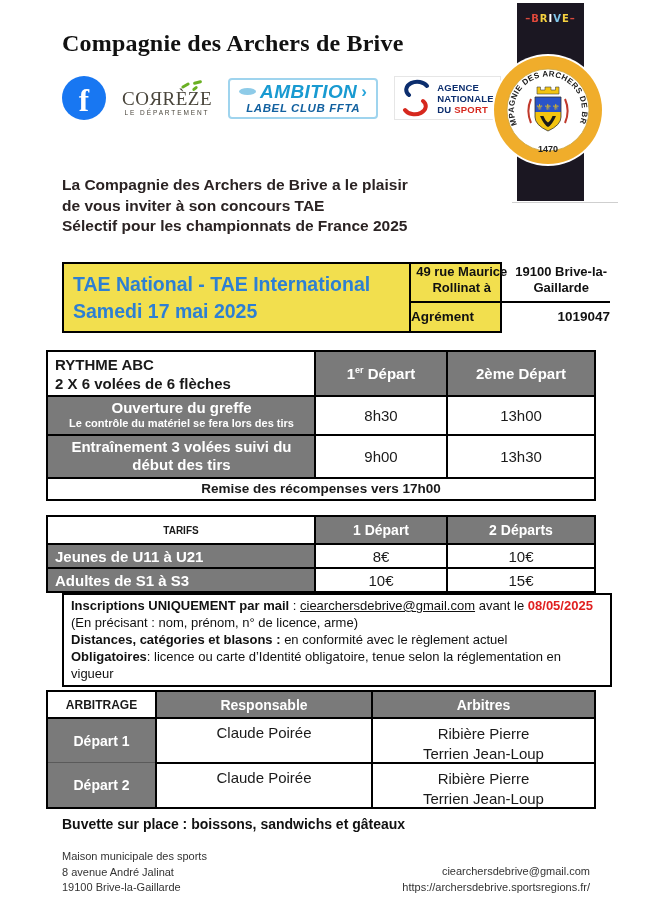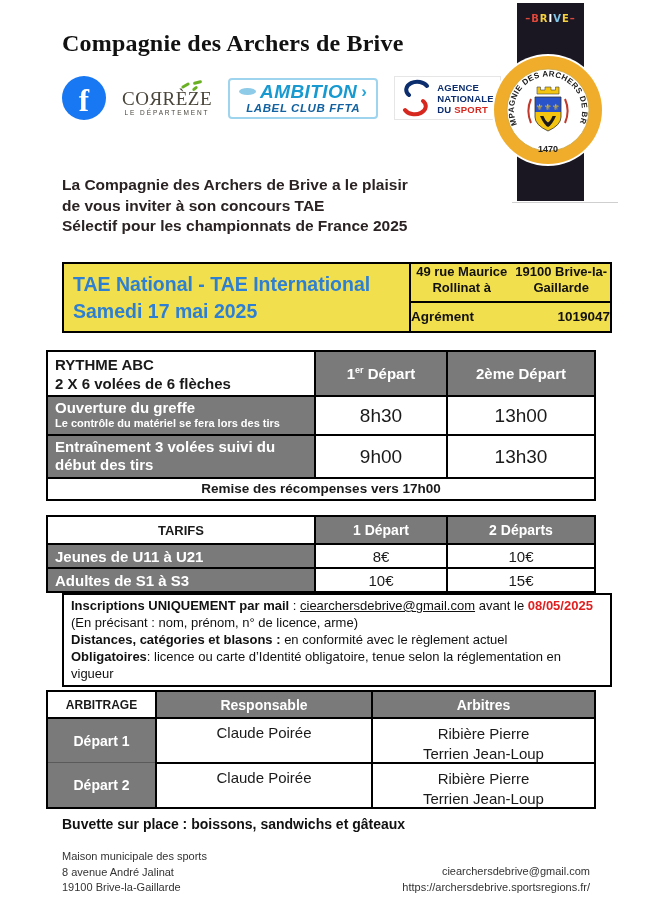--- a/index.html
+++ b/index.html
@@ -35,53 +35,53 @@
   .badge-banner{position:absolute;top:10px;left:0;width:100%;text-align:center;font-size:10px;
         font-weight:bold;letter-spacing:1px;font-family:"DejaVu Sans",sans-serif;}
   .badge-line{position:absolute;left:512px;top:202px;width:106px;height:1px;background:#cfcfcf;}
   .badge-svg{position:absolute;left:491px;top:53px;}
 
   
   .intro{position:absolute;left:62px;top:175px;font-weight:bold;font-size:15.5px;
          line-height:20.5px;color:#2b2323;}
 
   
-  .banner{position:absolute;left:62px;top:262px;width:550px;height:71px;background:#f2df4e;
+  .banner{position:absolute;left:62px;top:262px;width:440px;height:71px;background:#f2df4e;
           border:2px solid #000;box-sizing:border-box;display:grid;grid-template-columns:345px 201px;}
   .banner-left{display:flex;flex-direction:column;justify-content:center;padding-left:9px;
           color:#2d7fd3;font-weight:bold;font-size:19.5px;line-height:27px;}
   .banner-right{border-left:2px solid #000;display:grid;grid-template-rows:39px 26px;}
   .banner-addr{border-bottom:2px solid #000;display:flex;justify-content:flex-end;
           text-align:center;font-weight:bold;font-size:13px;line-height:16px;color:#111;}
   .banner-agr{display:flex;align-items:center;justify-content:space-between;font-weight:bold;
           font-size:13.5px;color:#111;gap:10px;}
 
   
   .grid{position:absolute;left:46px;width:550px;border:2px solid #000;box-sizing:border-box;
         display:grid;background:#fff;}
   .cell{box-sizing:border-box;}
   .bl{border-left:2px solid #000;}
   .bt{border-top:2px solid #000;}
-  .gray{background:#7a7a7a;color:#fff;}
+  .gray{background:#7a7a7a;color:#fff;text-align:center;}
   .cc{display:flex;align-items:center;justify-content:center;}
 
   
   .rythme{top:350px;grid-template-columns:266px 132px 148px;grid-template-rows:43px 39px 43px 22px;}
   .ry-head-left{padding:3px 4px 0 7px;font-weight:bold;font-size:15px;line-height:19px;}
   .ry-col{font-weight:bold;font-size:15px;}
   .ry-col sup{font-size:9px;}
   .ry-label{padding:2px 6px 2px 7px;}
   .ry-label .main{font-weight:bold;font-size:15px;line-height:18px;}
   .ry-label .sub{font-weight:bold;font-size:11px;line-height:12px;}
-  .ry-val{font-size:19px;text-align:center;}
+  .ry-val{font-size:15px;text-align:center;}
   .ry-footer{grid-column:1/-1;text-align:center;font-weight:bold;font-size:13.5px;padding-top:2px;}
 
   
   .tarifs{top:515px;grid-template-columns:266px 132px 148px;grid-template-rows:26px 24px 24px;}
-  .tf-head-left{font-weight:bold;font-size:13px;}
+  .tf-head-left{font-weight:bold;font-size:10px;}
   .tf-col{font-weight:bold;font-size:14px;}
   .tf-label{display:flex;align-items:center;padding-left:7px;font-weight:bold;font-size:15px;}
   .tf-val{font-size:15px;}
 
   
   .inscriptions{position:absolute;left:62px;top:593px;width:550px;border:2px solid #000;
         box-sizing:border-box;padding:2px 7px 3px;font-size:13px;line-height:17px;background:#fff;color:#111;}
   .inscriptions b{font-weight:bold;}
   .u{text-decoration:underline;}
   .red{color:#e02020;font-weight:bold;}

